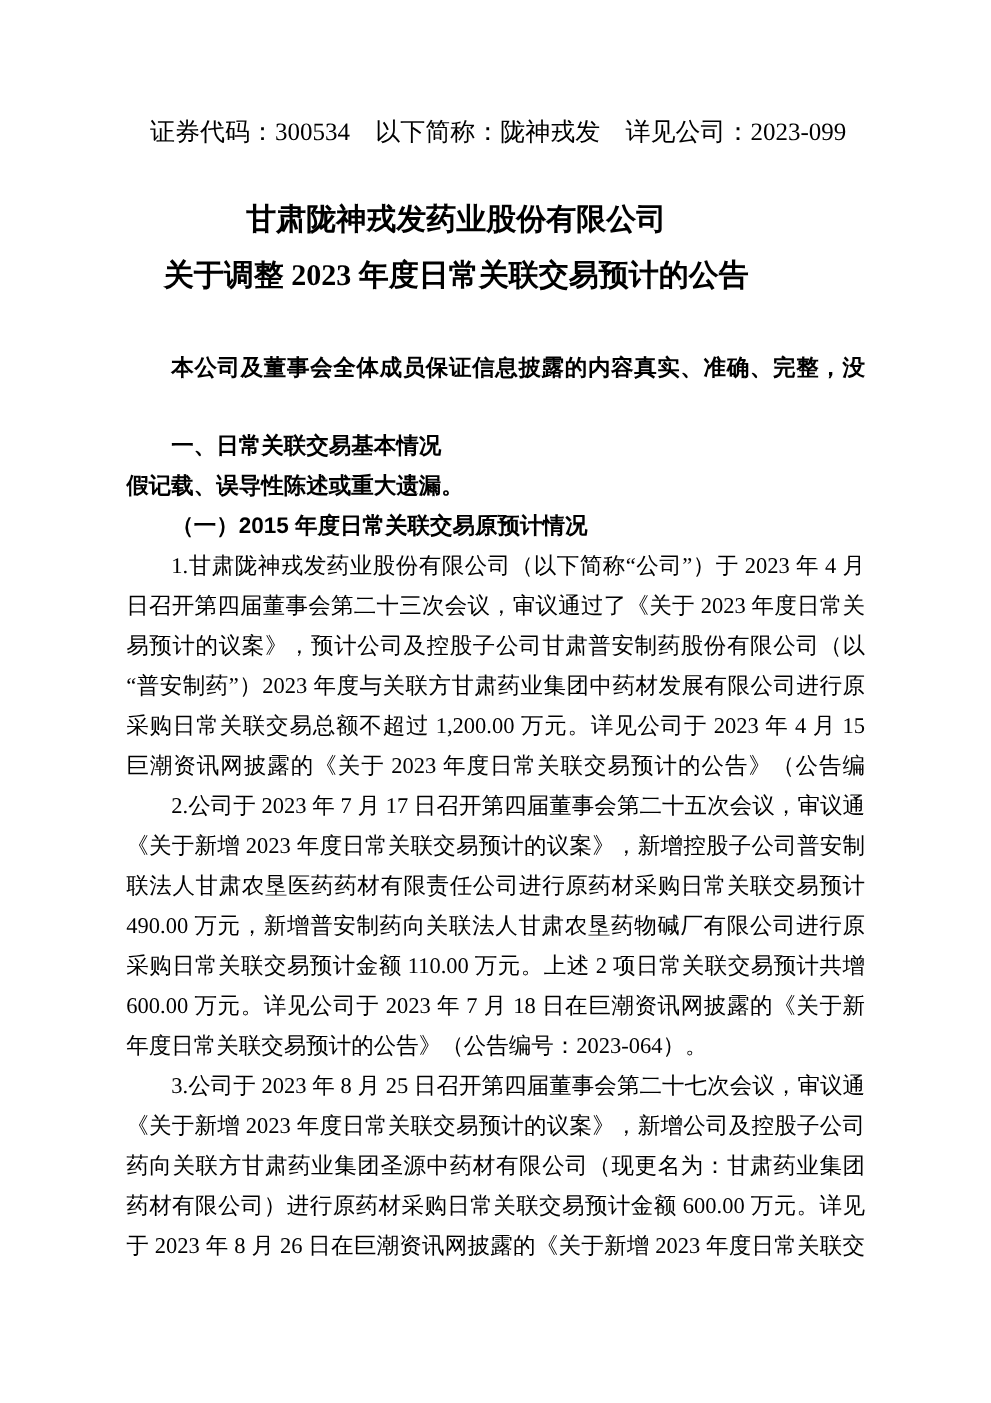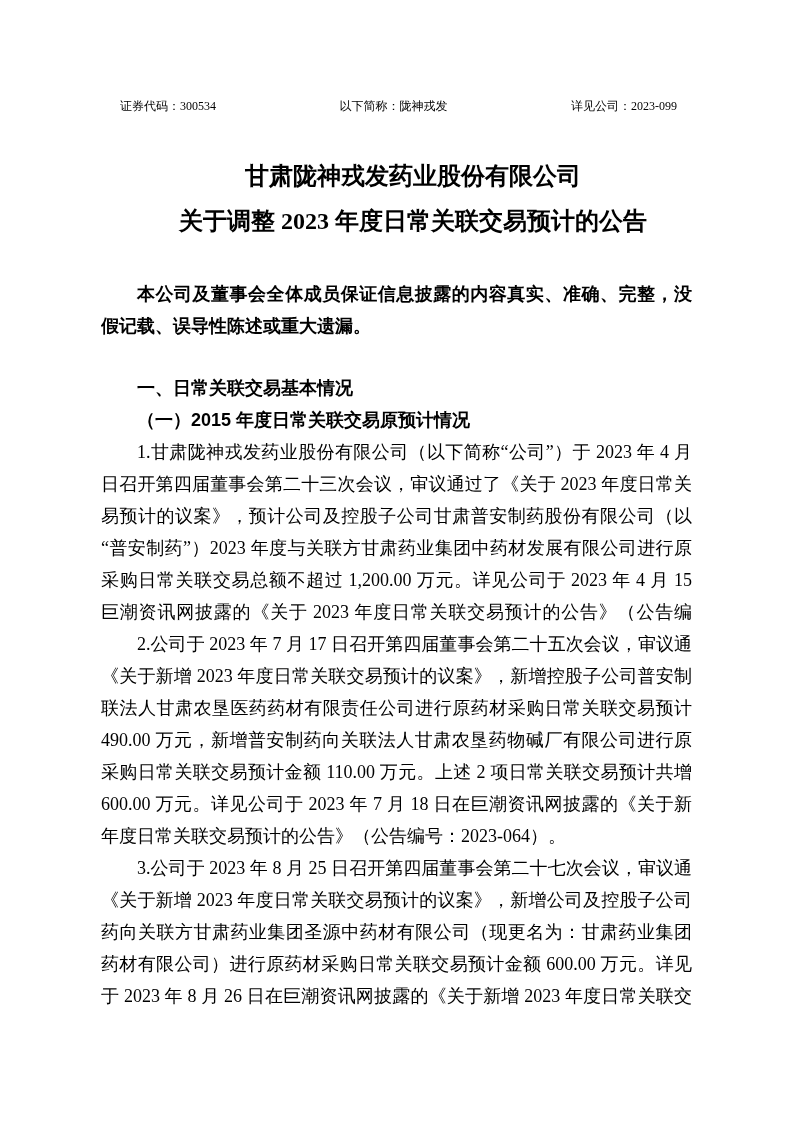--- a/index.html
+++ b/index.html
@@ -10,33 +10,32 @@
     font-family: "Liberation Serif", "DejaVu Serif", serif;
     position: relative;
     overflow: hidden;
   }
   .page { position: absolute; inset: 0; }
 
   .header-row {
     position: absolute;
     top: 94px; left: 120px; width: 557px;
     display: flex; justify-content: space-between;
-    font-size: 12px; line-height: 24px;
+    font-size: 20px; line-height: 24px;
     white-space: nowrap;
     align-items: center;
   }
   .header-item { display: inline-block; }
 
   .titles {
     position: absolute;
     top: 160px; left: 0; width: 730px;
     text-align: center;
     font-weight: bold;
     font-size: 24px;
-    padding-left: 48px;
   }
   .title-line { line-height: 32px; }
   .title-subject { margin-top: 13px; }
 
   .content {
     position: absolute;
     top: 278px; left: 101px; width: 591px;
     font-size: 18px;
   }
   .line {
@@ -65,23 +64,23 @@
   </div>
 
   <div class="titles">
     <div class="title-line title-company">甘肃陇神戎发药业股份有限公司</div>
     <div class="title-line title-subject">关于调整 2023 年度日常关联交易预计的公告</div>
   </div>
 
   <div class="content">
 
     <div class="line just indent bold-sans">本公司及董事会全体成员保证信息披露的内容真实、准确、完整，没有虚</div>
+    <div class="line heading indent h1-gap">一、日常关联交易基本情况</div>
+
     <div class="line bold-sans">假记载、误导性陈述或重大遗漏。</div>
-
-    <div class="line heading indent h1-gap">一、日常关联交易基本情况</div>
     <div class="line heading indent">（一）2015 年度日常关联交易原预计情况</div>
 
     <div>
       <div class="line just indent">1.甘肃陇神戎发药业股份有限公司（以下简称“公司”）于 2023 年 4 月 14</div>
       <div class="line just">日召开第四届董事会第二十三次会议，审议通过了《关于 2023 年度日常关联交</div>
       <div class="line just">易预计的议案》，预计公司及控股子公司甘肃普安制药股份有限公司（以下简称</div>
       <div class="line just">“普安制药”）2023 年度与关联方甘肃药业集团中药材发展有限公司进行原药材</div>
       <div class="line just">采购日常关联交易总额不超过 1,200.00 万元。详见公司于 2023 年 4 月 15 日在</div>
       <div class="line just">巨潮资讯网披露的《关于 2023 年度日常关联交易预计的公告》（公告编号：2023-</div>
     </div>

